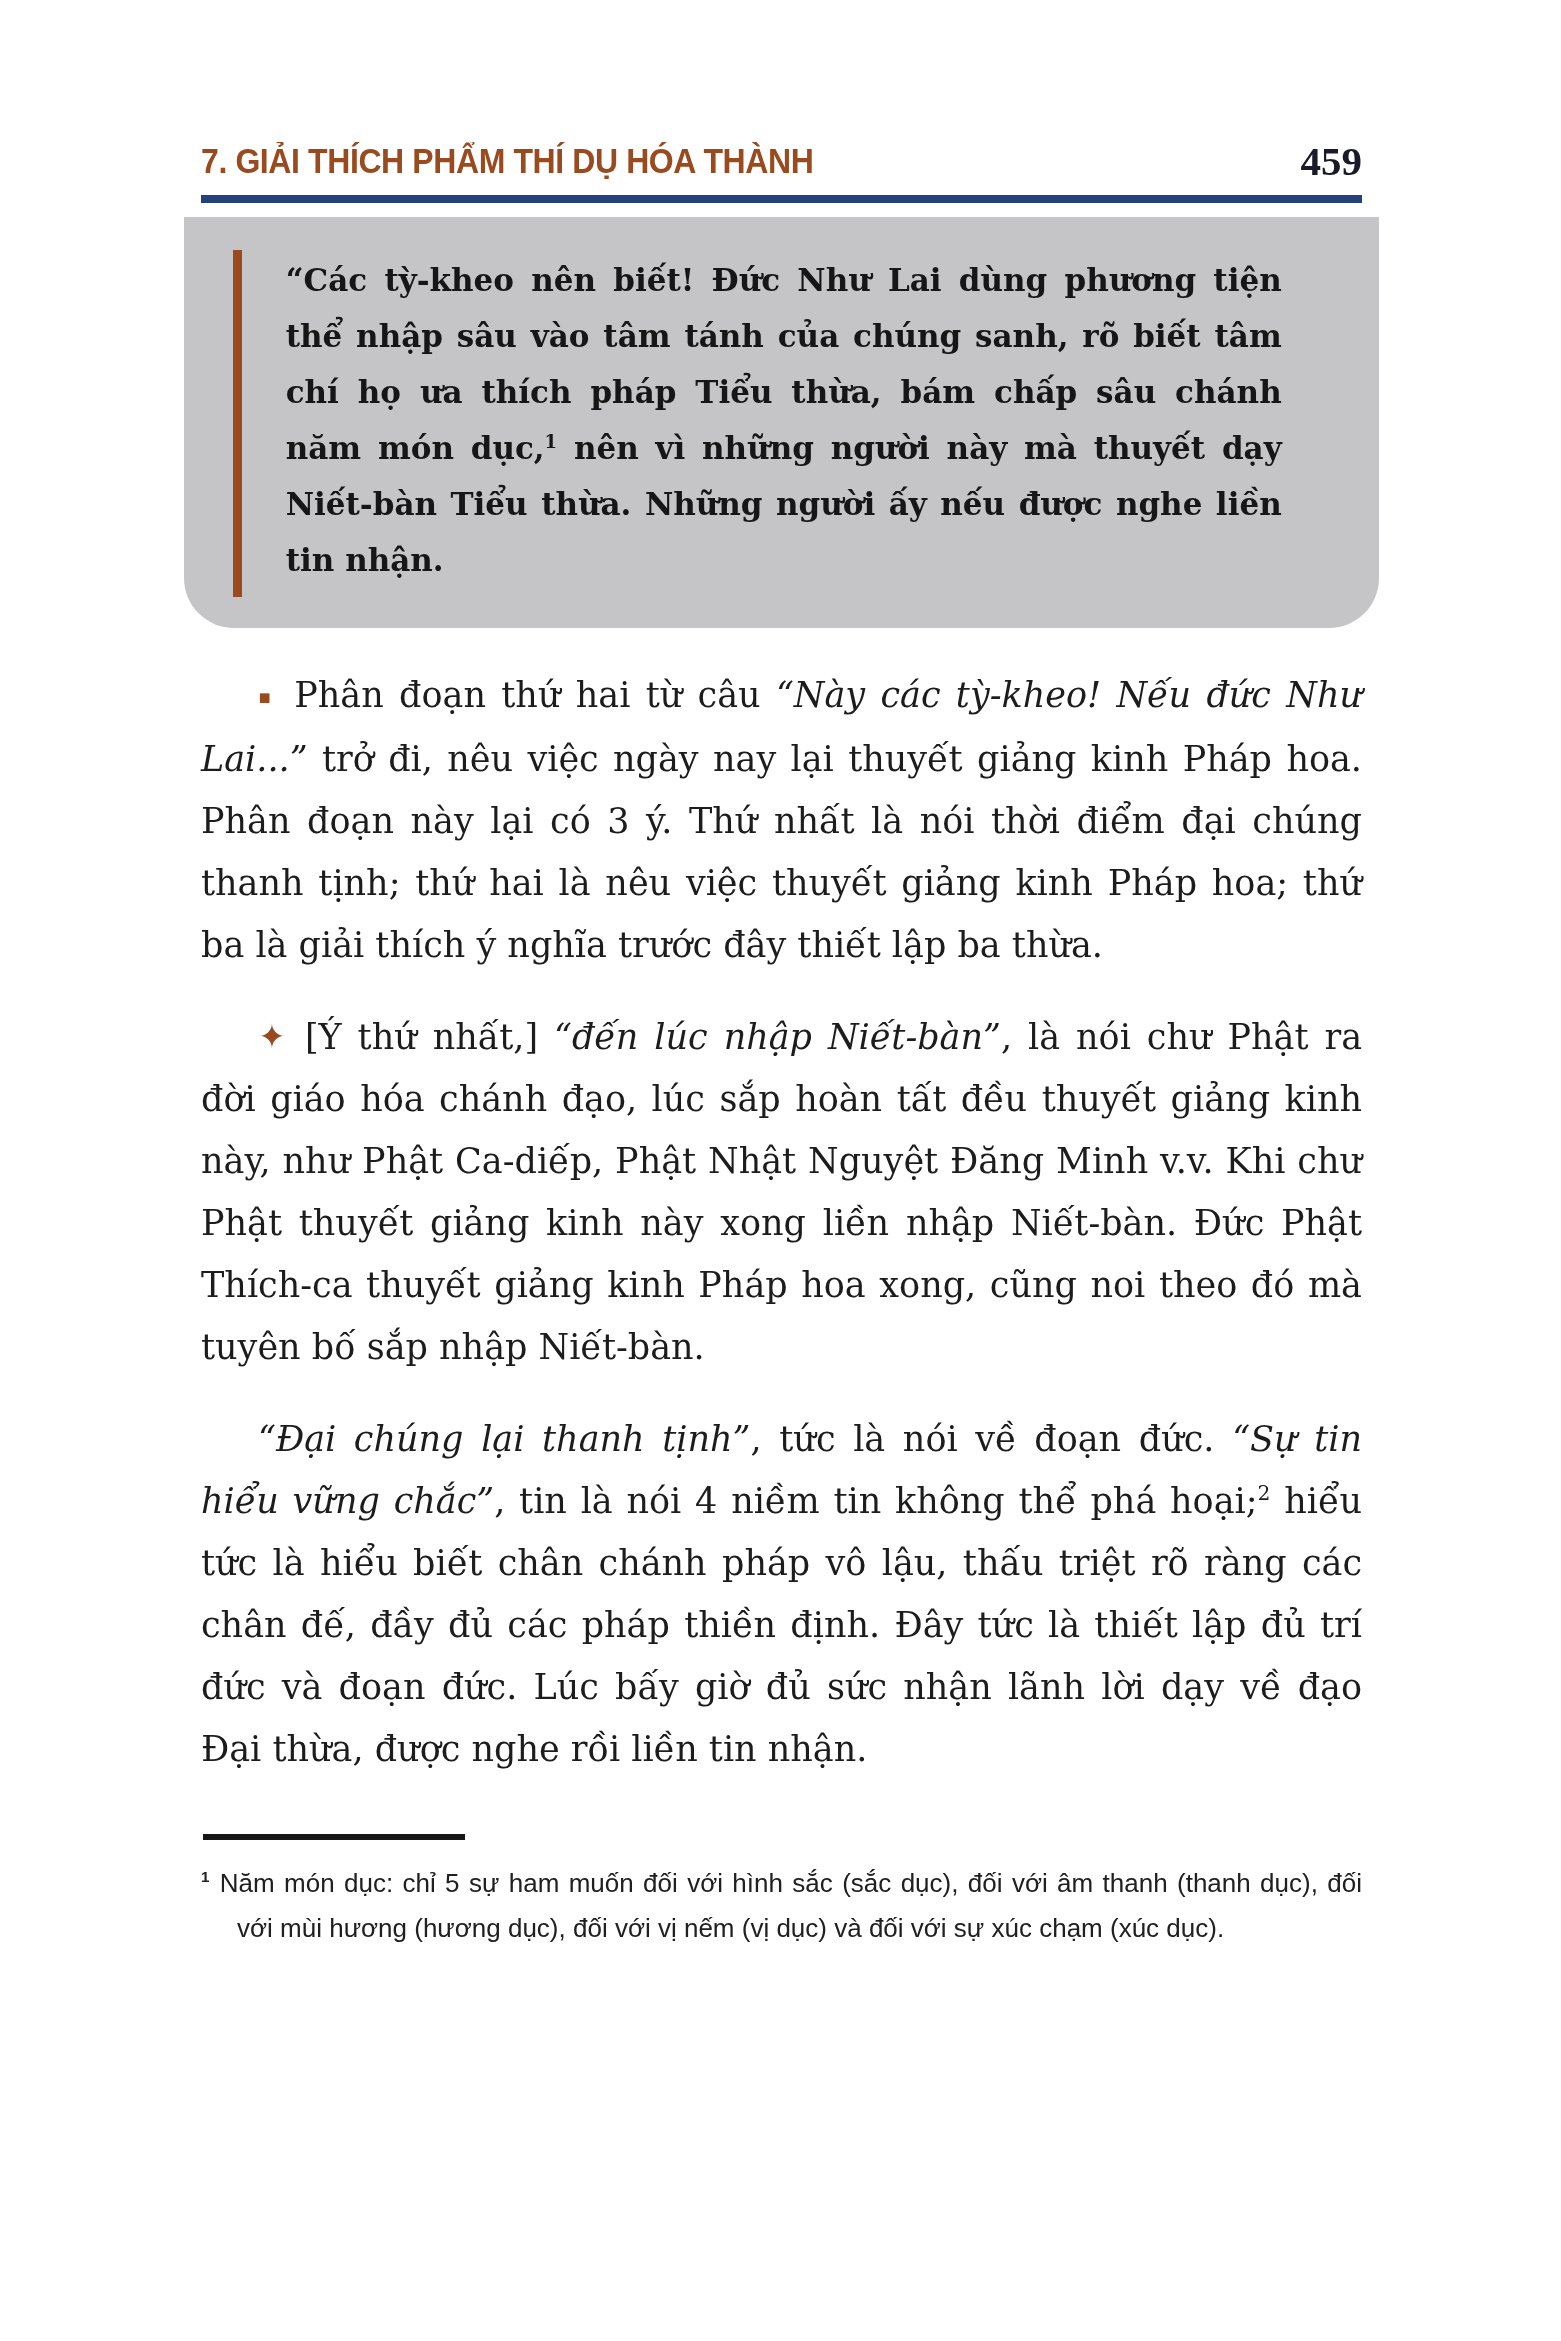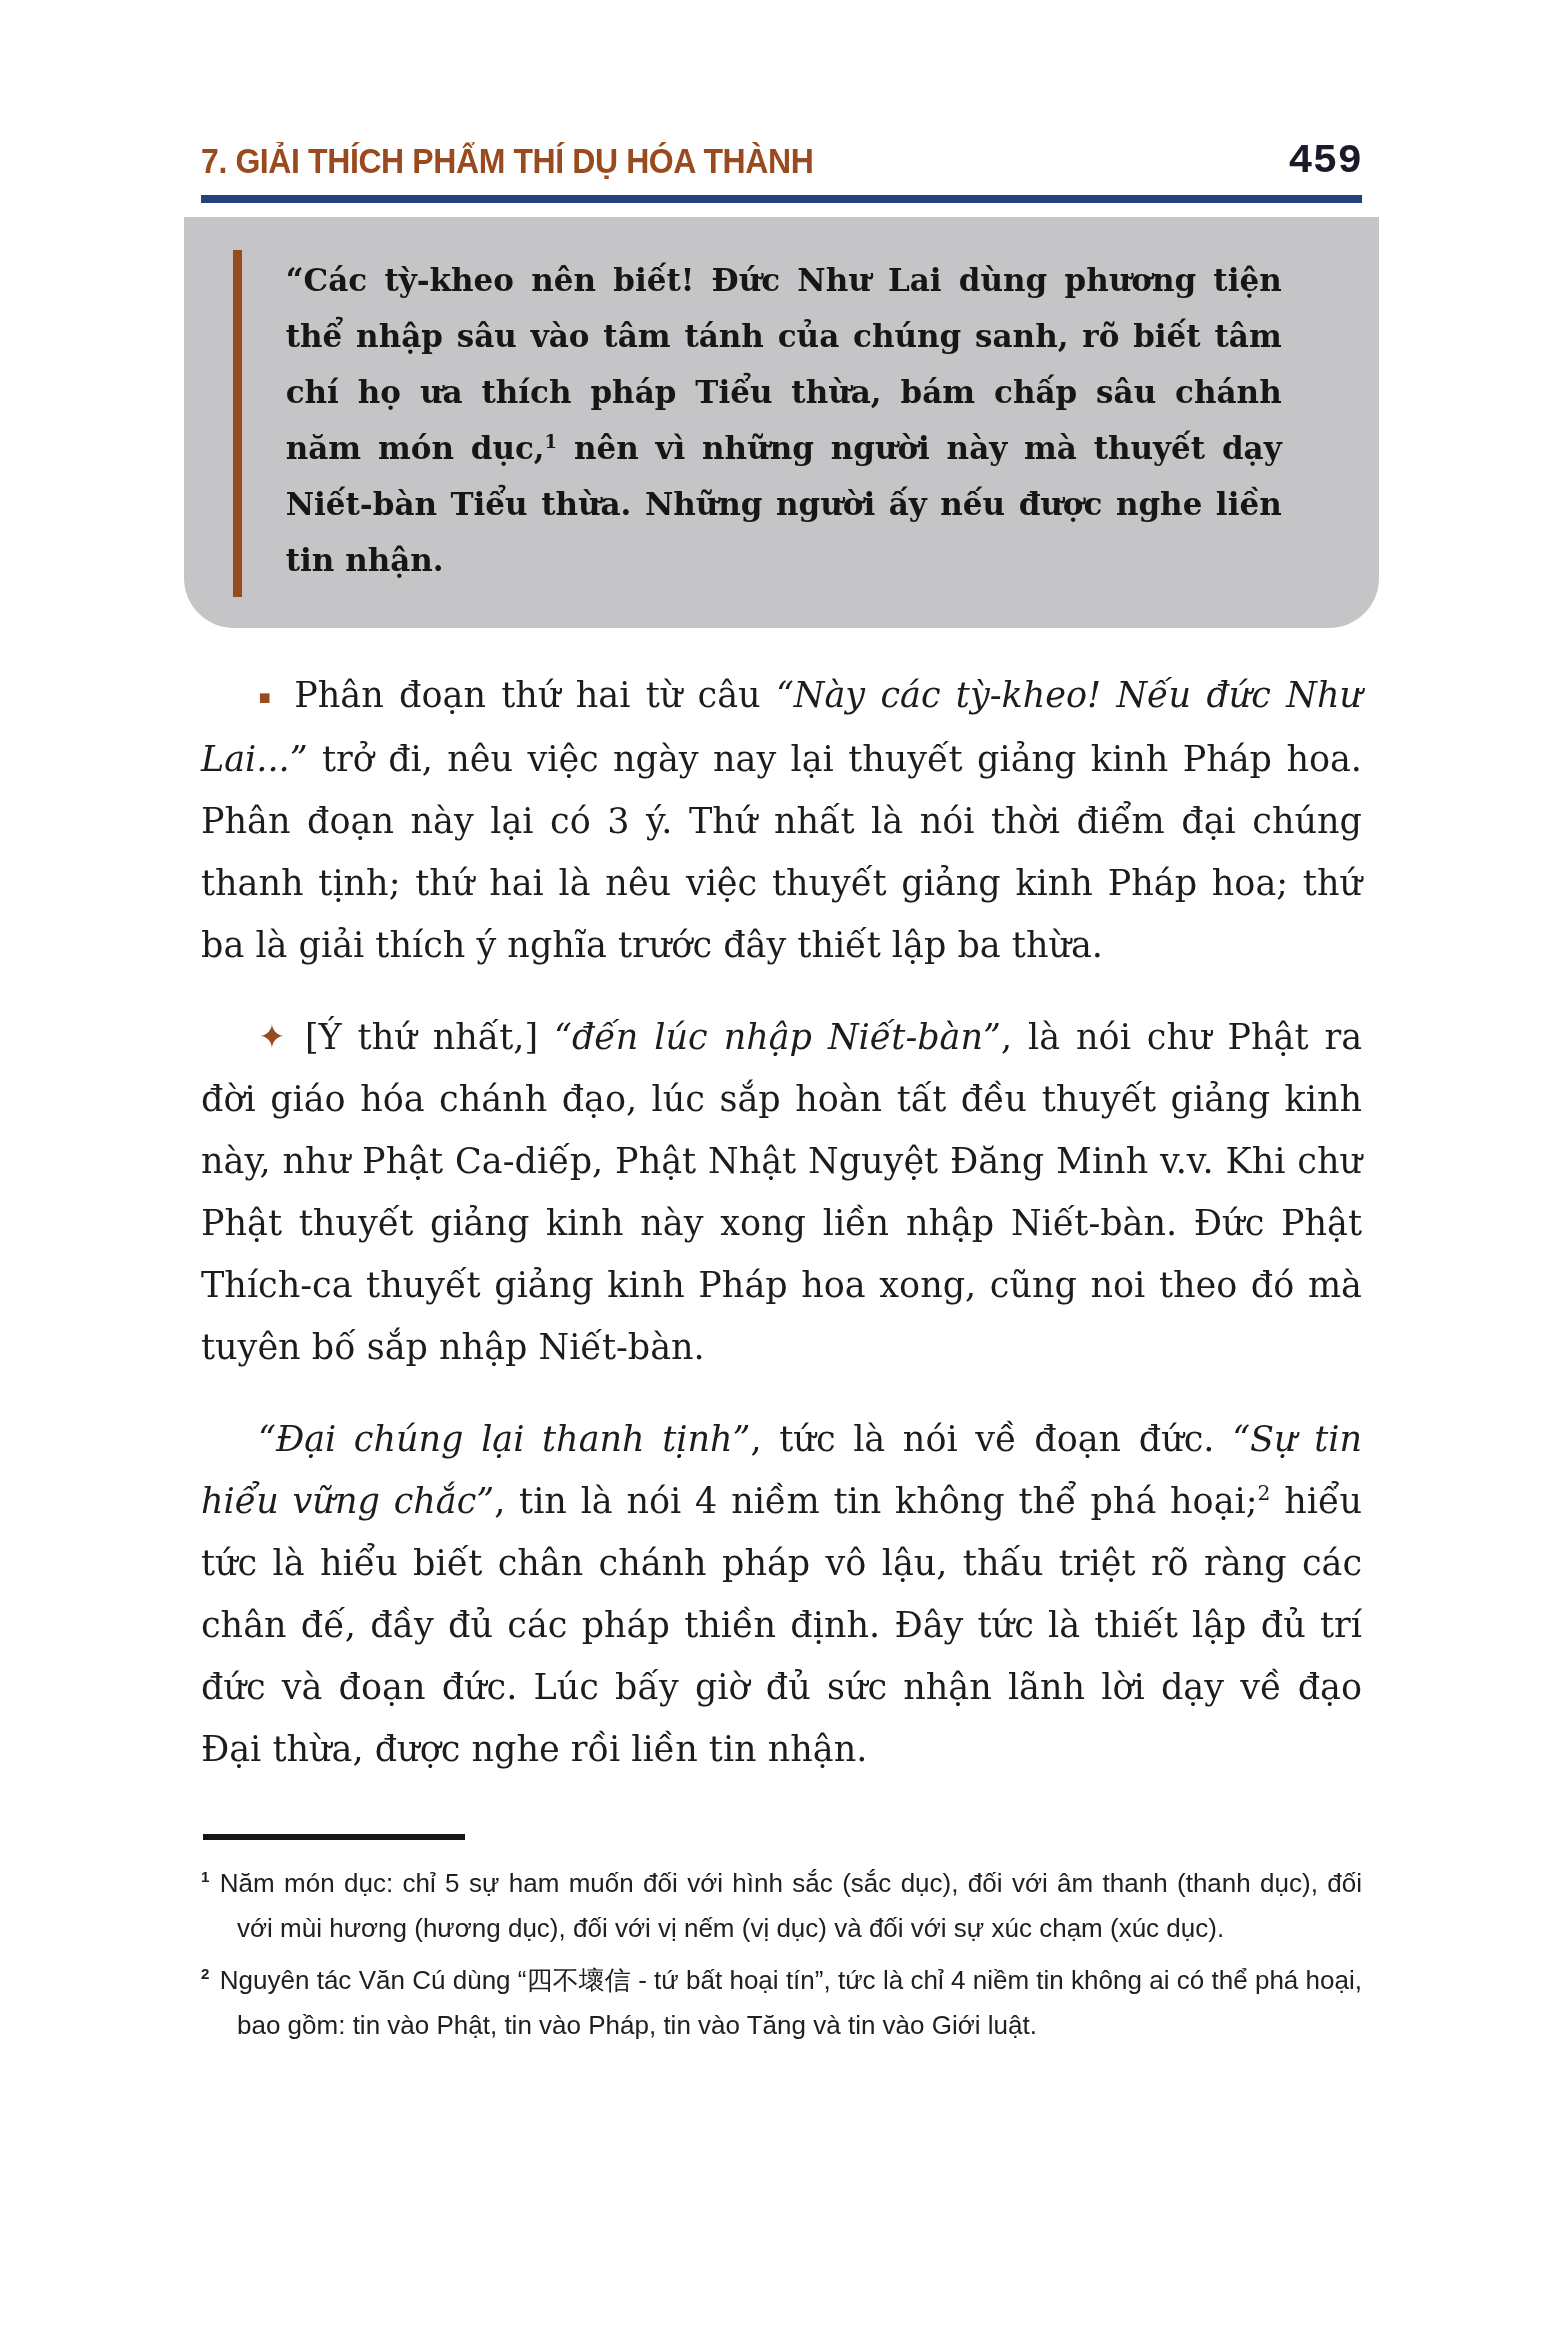--- a/index.html
+++ b/index.html
@@ -10,21 +10,21 @@
   .inner{position:absolute;left:201px;top:141px;width:1161px;}
 
   
   .header-row{display:flex;justify-content:space-between;align-items:flex-end;}
   .chapter-title{
     font-family:"Liberation Sans",sans-serif;font-weight:bold;
     font-size:32px;letter-spacing:-0.4px;color:#9a4a1f;
     transform:scaleY(1.08);transform-origin:left bottom;white-space:nowrap;
   }
   .page-number{
-    font-family:Liberation Mono, monospace;font-weight:bold;
+    font-family:Liberation Serif, serif;font-weight:bold;
     font-size:41px;color:#1a1a28;line-height:1;
   }
   .header-rule{height:7.8px;background:#24417c;margin-top:13px;}
 
   
   .quote-block{
     margin-top:14px;margin-left:-17.3px;width:1195px;box-sizing:border-box;
     background:#c5c5c7;border-radius:0 0 50px 50px;
     padding:35px 97px 40px 102px;position:relative;
   }
@@ -76,18 +76,17 @@
 
     <div id="body-paragraphs">
         <p class="body-p"><span class="marker marker-square">▪</span><span>Phân đoạn thứ hai từ câu </span><span class="it">“Này các tỳ-kheo! Nếu đức Như Lai...”</span><span> trở đi, nêu việc ngày nay lại thuyết giảng kinh Pháp hoa. Phân đoạn này lại có 3 ý. Thứ nhất là nói thời điểm đại chúng thanh tịnh; thứ hai là nêu việc thuyết giảng kinh Pháp hoa; thứ ba là giải thích ý nghĩa trước đây thiết lập ba thừa.</span></p>
         <p class="body-p"><span class="marker marker-star">✦</span><span>[Ý thứ nhất,] </span><span class="it">“đến lúc nhập Niết-bàn”</span><span>, là nói chư Phật ra đời giáo hóa chánh đạo, lúc sắp hoàn tất đều thuyết giảng kinh này, như Phật Ca-diếp, Phật Nhật Nguyệt Đăng Minh v.v. Khi chư Phật thuyết giảng kinh này xong liền nhập Niết-bàn. Đức Phật Thích-ca thuyết giảng kinh Pháp hoa xong, cũng noi theo đó mà tuyên bố sắp nhập Niết-bàn.</span></p>
         <p class="body-p"><span class="it">“Đại chúng lại thanh tịnh”</span><span>, tức là nói về đoạn đức. </span><span class="it">“Sự tin hiểu vững chắc”</span><span>, tin là nói 4 niềm tin không thể phá hoại;</span><sup>2</sup><span> hiểu tức là hiểu biết chân chánh pháp vô lậu, thấu triệt rõ ràng các chân đế, đầy đủ các pháp thiền định. Đây tức là thiết lập đủ trí đức và đoạn đức. Lúc bấy giờ đủ sức nhận lãnh lời dạy về đạo Đại thừa, được nghe rồi liền tin nhận.</span></p>
       </div>
 
     <div class="fn-sep"></div>
     <div id="footnotes-list">
         <div class="footnote"><sup>1</sup><span>Năm món dục: chỉ 5 sự ham muốn đối với hình sắc (sắc dục), đối với âm thanh (thanh dục), đối với mùi hương (hương dục), đối với vị nếm (vị dục) và đối với sự xúc chạm (xúc dục).</span></div>
-        <div class="footnote"><sup>2</sup><span>Nguyên tác Văn Cú dùng “四不壞信 - tứ bất hoại tín”, tức là chỉ 4 niềm tin không ai có thể phá hoại, bao gồm: tin vào Phật, tin vào Pháp, tin vào Tăng và tin vào Giới luật.</span></div>
       </div>
 
   </div>
 </div>
 
 
 </body></html>

